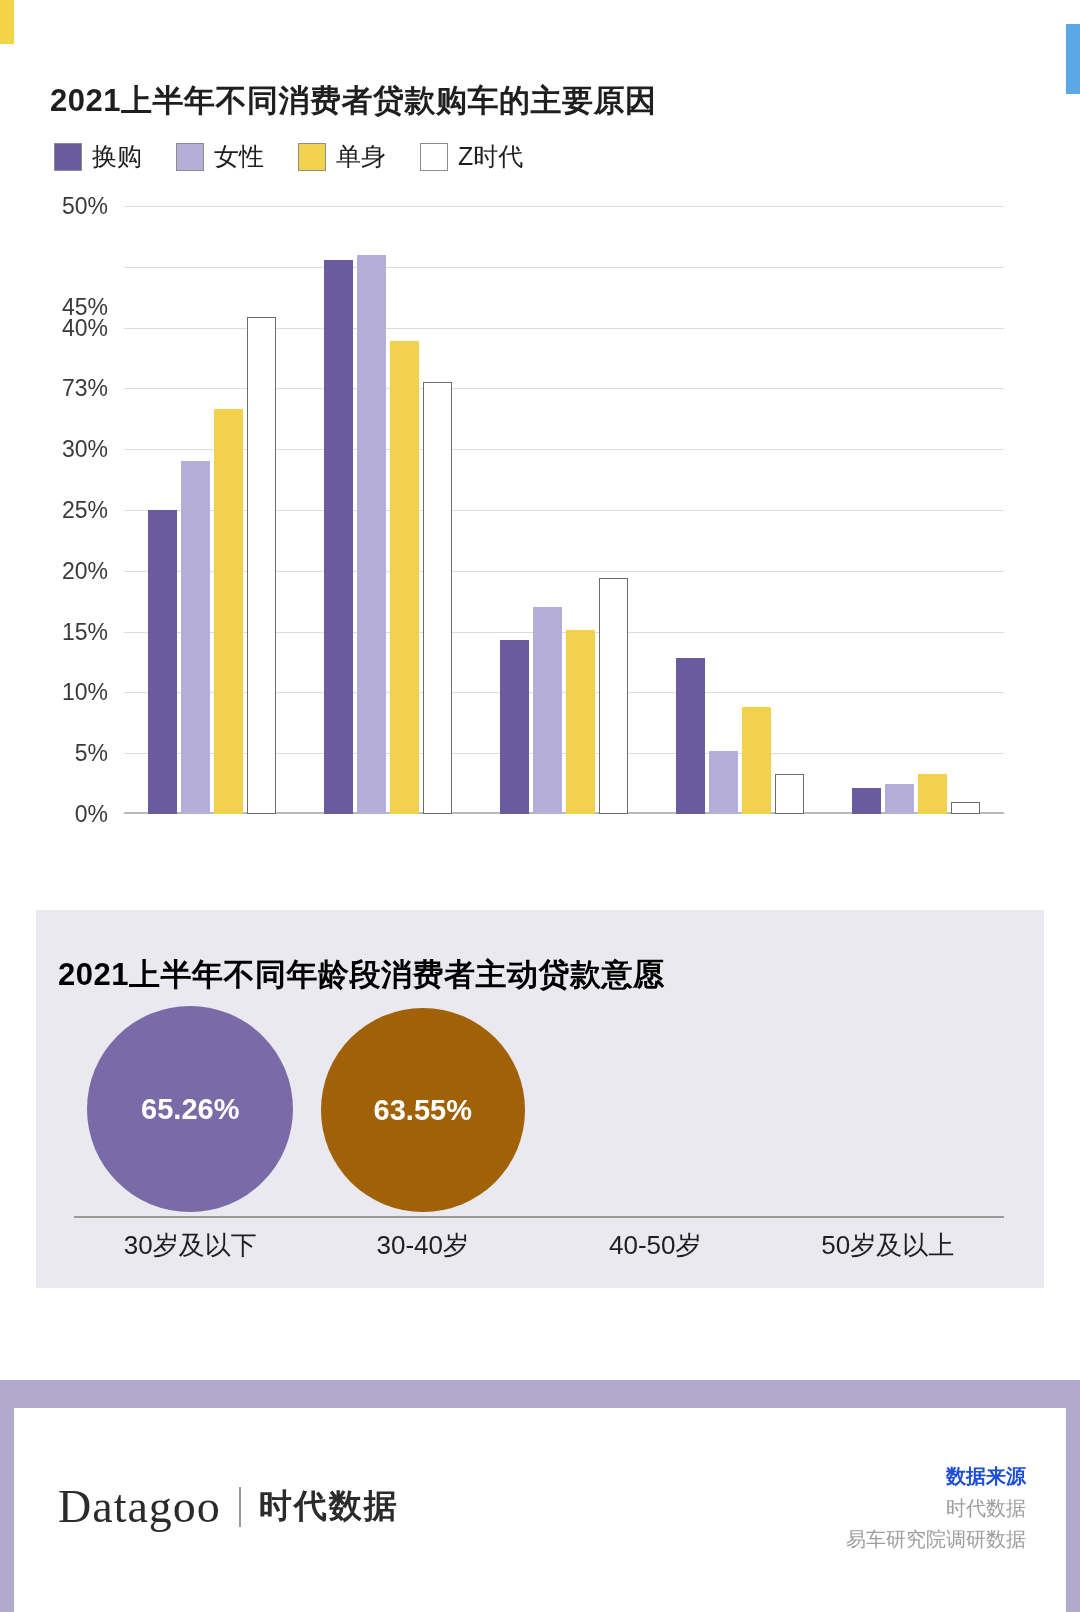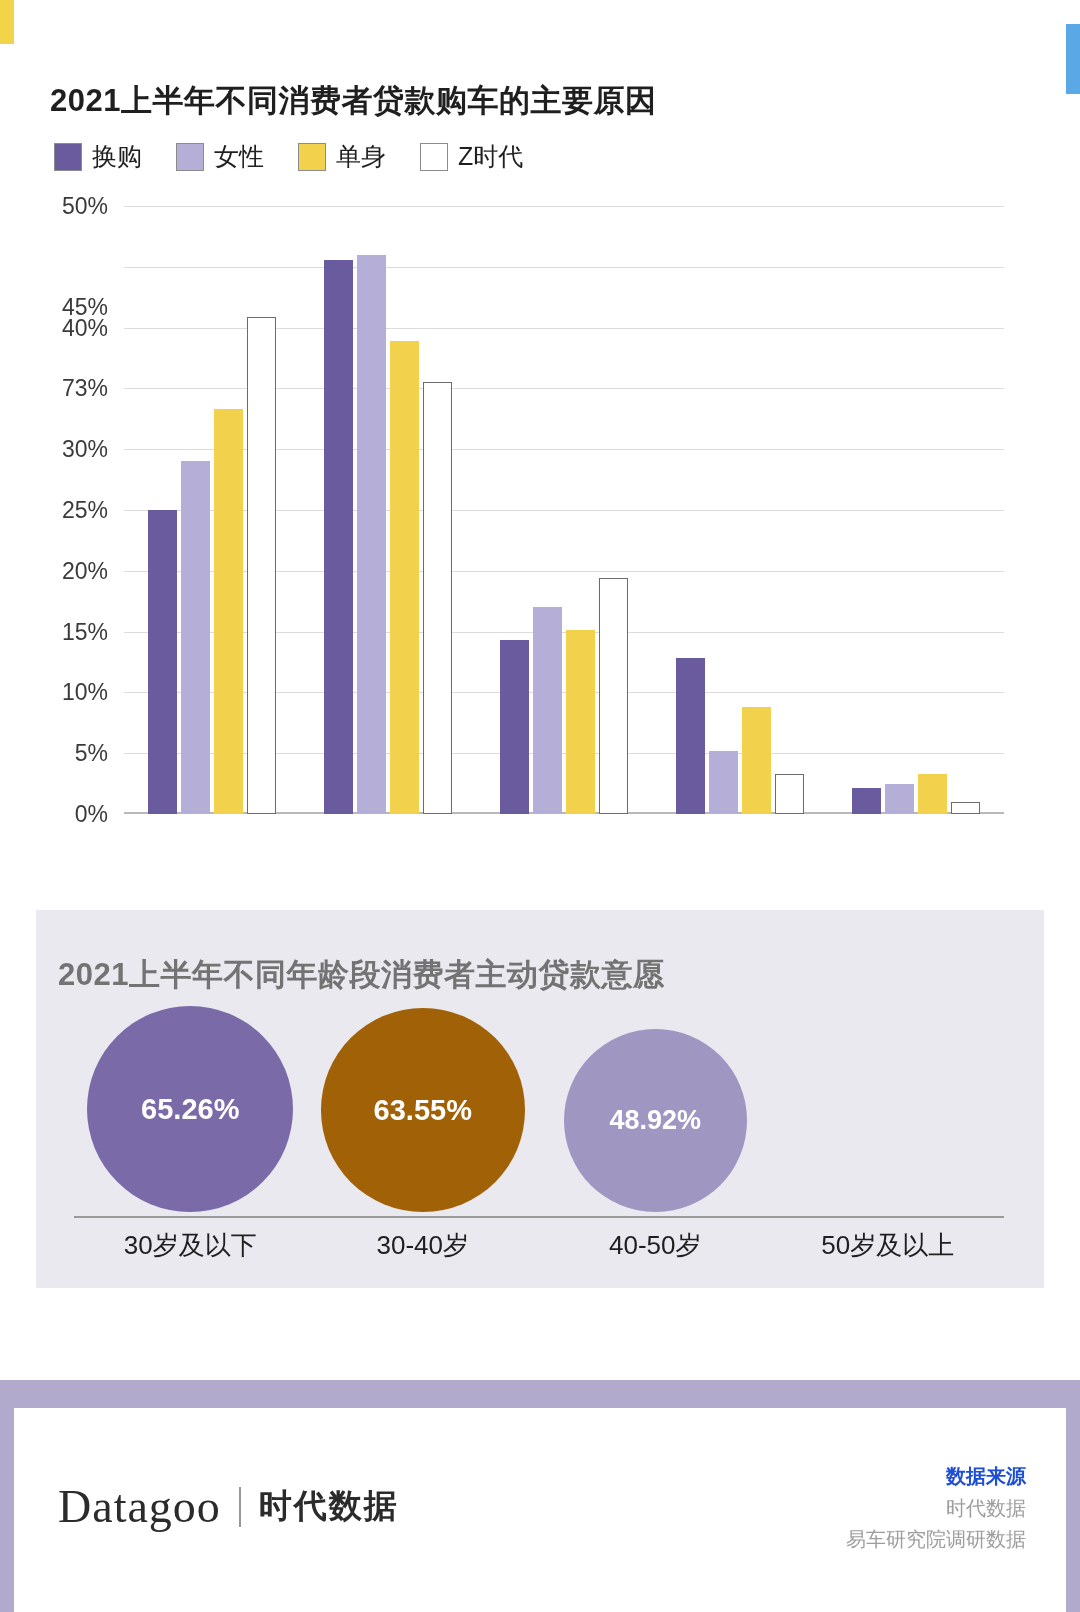--- a/index.html
+++ b/index.html
@@ -190,21 +190,21 @@
     width: 1008px;
     height: 378px;
     background: #e9e9ef;
   }
   .chart2-title {
     position: absolute;
     left: 22px;
     top: 44px;
     font-size: 31px;
     font-weight: bold;
-    color: #737373;
+    color: #000000;
     letter-spacing: 0.5px;
   }
   .bubbles {
     position: absolute;
     left: 0;
     top: 96px;
     width: 1008px;
     height: 206px;
   }
   .bubble-wrap {
@@ -331,23 +331,20 @@
 
   <div class="chart2">
     <div class="chart2-title">2021上半年不同年龄段消费者主动贷款意愿</div>
     <div class="bubbles" id="bubble-area">
         <div class="bubble-wrap" style="left: 38px; width: 232.5px;">
           <div class="bubble" style="width: 206px; height: 206px; background: rgb(122, 106, 168); font-size: 29px;">65.26%</div>
         </div>
         <div class="bubble-wrap" style="left: 270.5px; width: 232.5px;">
           <div class="bubble" style="width: 203.571px; height: 203.571px; background: #a16207; font-size: 29px;">63.55%</div>
         </div>
-        <div class="bubble-wrap" style="left: 503px; width: 232.5px;">
-          <div class="bubble" style="width: 182.789px; height: 182.789px; background: rgb(160, 150, 194); font-size: 27px;">48.92%</div>
-        </div>
       </div>
     <div class="baseline"></div>
   <div class="cat-label" style="left: 38px; width: 232.5px;">30岁及以下</div>
       <div class="cat-label" style="left: 270.5px; width: 232.5px;">30-40岁</div>
       <div class="cat-label" style="left: 503px; width: 232.5px;">40-50岁</div>
       <div class="cat-label" style="left: 735.5px; width: 232.5px;">50岁及以上</div>
     </div>
 
   <div class="bottom-band"></div>
   <div class="bottom-inner"></div>

